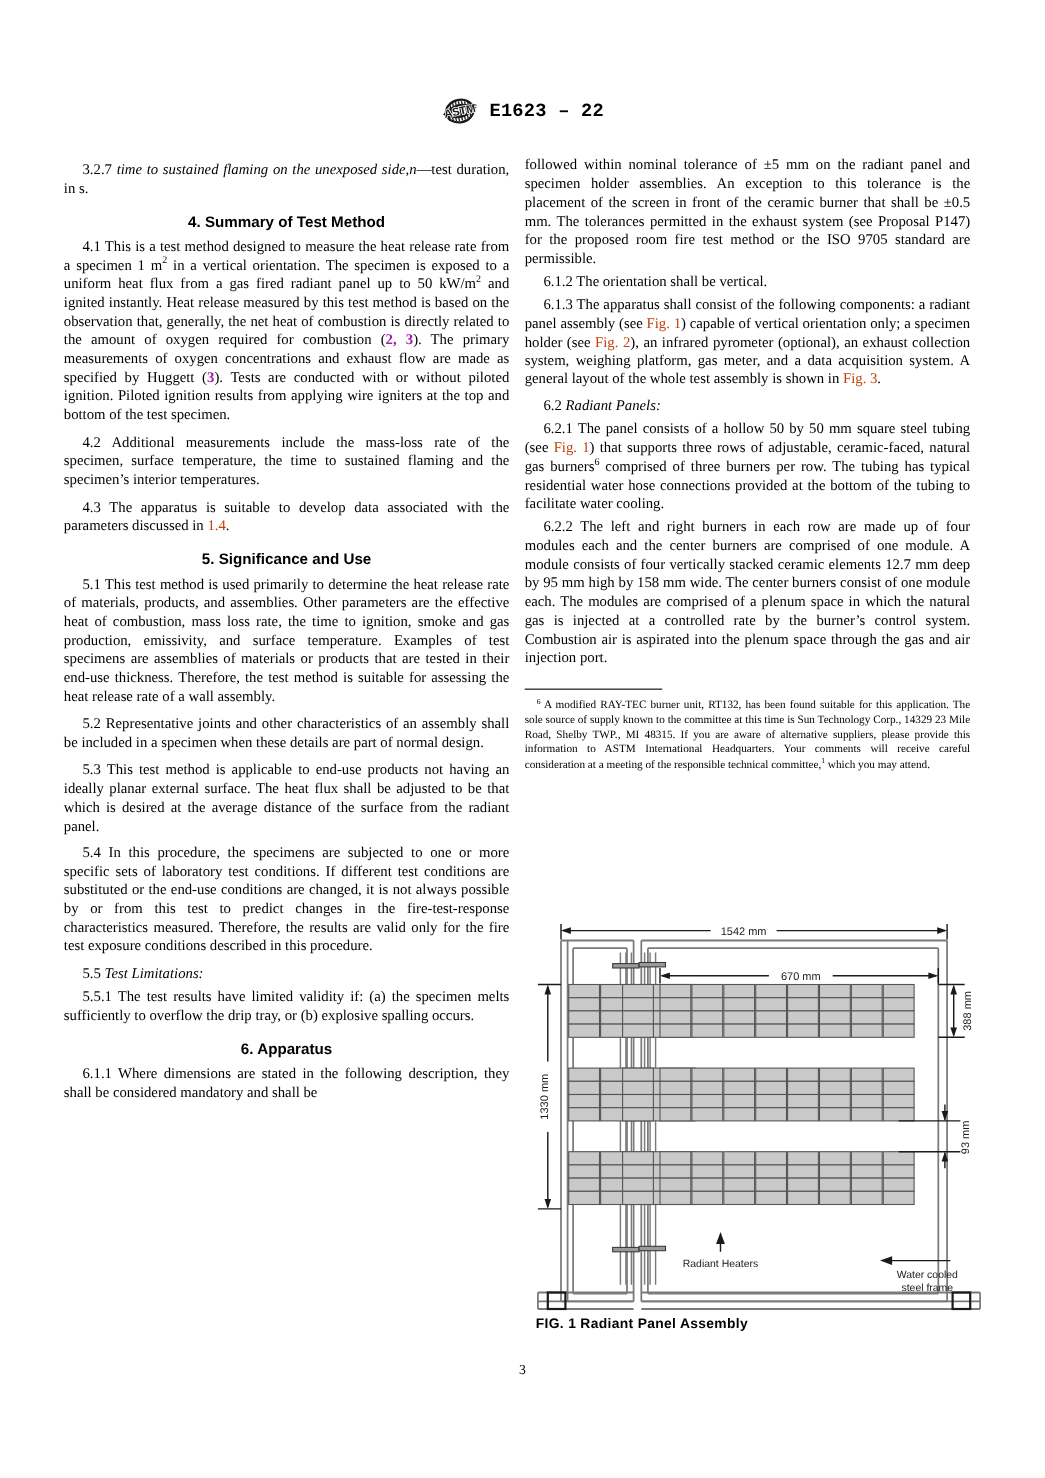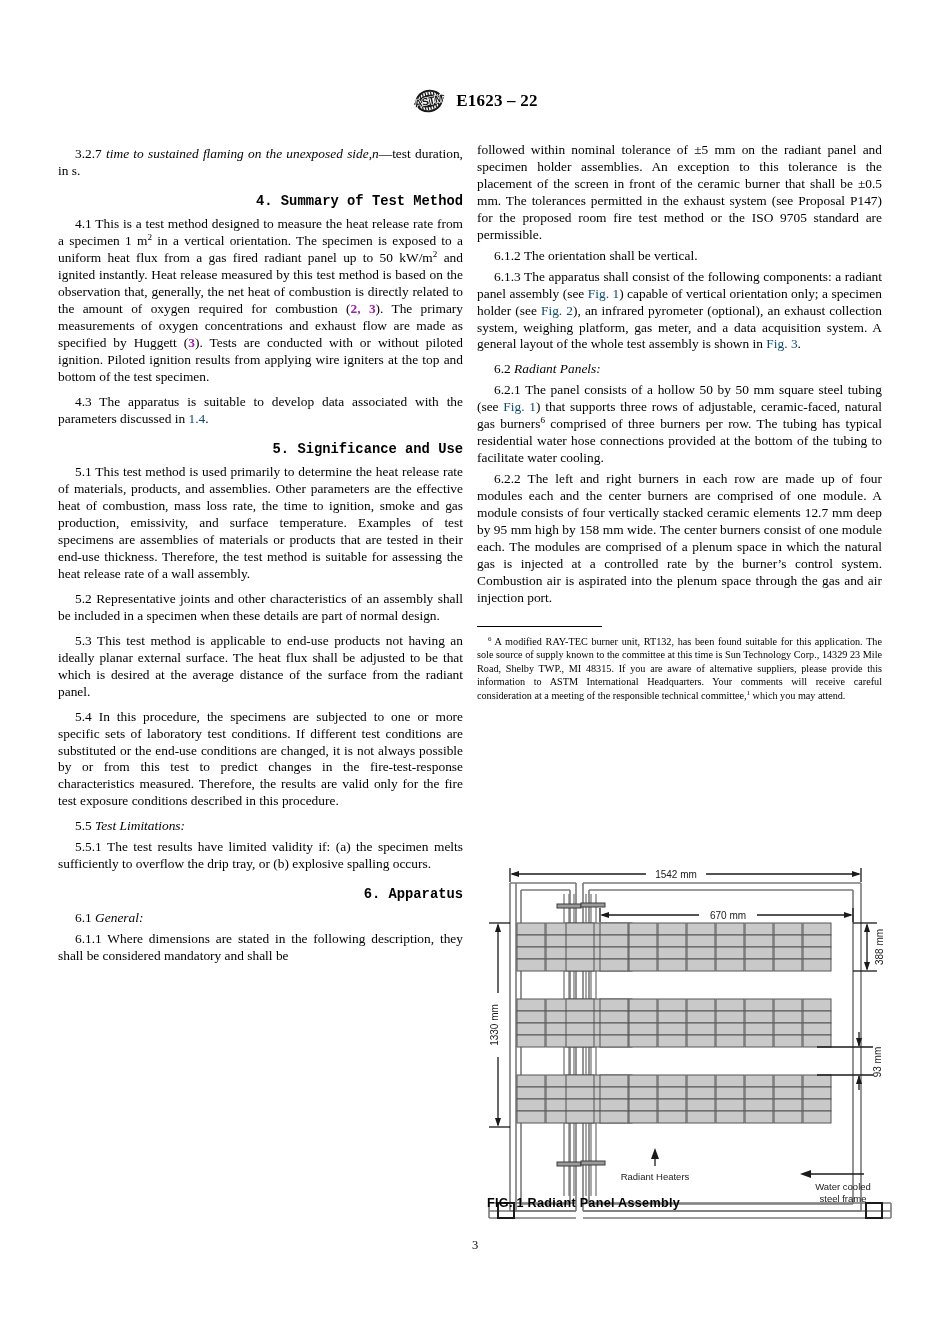--- a/index.html
+++ b/index.html
@@ -32,21 +32,21 @@
     justify-content: center;
     align-items: center;
     gap: 10px;
   }
   .astm-logo {
     width: 34px;
     height: 34px;
     display: block;
   }
   .header-title {
-    font-family: Liberation Serif, serif;
+    font-family: Liberation Mono, monospace;
     font-weight: bold;
     font-size: 17px;
     letter-spacing: 0.2px;
   }
 
   
   .col {
     position: absolute;
     top: 142px;
     width: 405px;
@@ -59,29 +59,29 @@
   .col-right { left: 477px; }
 
   p {
     margin: 0;
     text-indent: 17px;
   }
   p.para { margin-top: 8px; }
   p.tight { margin-top: 4px; }
 
   h3.section {
-    font-family: Liberation Mono, monospace;
+    font-family: Liberation Sans, sans-serif;
     font-weight: bold;
     font-size: 13.8px;
     margin: 13px 0 6px 0;
     text-indent: 0;
-    text-align: right;
+    text-align: center;
   }
   .ital { font-style: italic; }
-  .ref  { color: #0c4a6e; }
+  .ref  { color: #c2410c; }
   .refb { color: #a21caf; font-weight: bold; }
   sup   { font-size: 0.68em; vertical-align: super; line-height: 0; }
 
   
   .footnote-wrap {
     margin-top: 19px;
   }
   .footnote-rule {
     width: 125px;
     height: 0;
@@ -92,21 +92,21 @@
     font-size: 10.2px;
     line-height: 1.33;
     text-align: justify;
     text-indent: 11px;
   }
 
   
   .figure {
     position: absolute;
     left: 487px;
-    top: 866px;
+    top: 838px;
     width: 408px;
     height: 420px;
   }
   .figure svg { display: block; }
   .fig-caption {
     position: absolute;
     left: 487px;
     top: 1196px;
     width: 408px;
     text-align: left;
@@ -157,37 +157,37 @@
   </div>
 
   <div class="col col-left">
 
     <p class="tight"><span>3.2.7</span> <span class="ital">time to sustained flaming on the unexposed side,</span><span class="ital">n</span><span>—test duration, in s.</span></p>
 
     <h3 class="section">4.  Summary of Test Method</h3>
 
     <p class="tight"><span>4.1  This is a test method designed to measure the heat release rate from a specimen 1 m</span><sup>2</sup><span> in a vertical orientation. The specimen is exposed to a uniform heat flux from a gas fired radiant panel up to 50 kW/m</span><sup>2</sup><span> and ignited instantly. Heat release measured by this test method is based on the observation that, generally, the net heat of combustion is directly related to the amount of oxygen required for combustion (</span><span class="refb">2, 3</span><span>). The primary measurements of oxygen concentrations and exhaust flow are made as specified by Huggett (</span><span class="refb">3</span><span>). Tests are conducted with or without piloted ignition. Piloted ignition results from applying wire igniters at the top and bottom of the test specimen.</span></p>
 
+    <p class="para">4.2  Additional measurements include the mass-loss rate of the specimen, surface temperature, the time to sustained flaming and the specimen’s interior temperatures.</p>
 
     <p class="para"><span>4.3  The apparatus is suitable to develop data associated with the parameters discussed in </span><span class="ref">1.4</span><span>.</span></p>
 
     <h3 class="section">5.  Significance and Use</h3>
 
     <p class="tight">5.1  This test method is used primarily to determine the heat release rate of materials, products, and assemblies. Other parameters are the effective heat of combustion, mass loss rate, the time to ignition, smoke and gas production, emissivity, and surface temperature. Examples of test specimens are assemblies of materials or products that are tested in their end-use thickness. Therefore, the test method is suitable for assessing the heat release rate of a wall assembly.</p>
     <p class="para">5.2 Representative joints and other characteristics of an assembly shall be included in a specimen when these details are part of normal design.</p>
     <p class="para">5.3  This test method is applicable to end-use products not having an ideally planar external surface. The heat flux shall be adjusted to be that which is desired at the average distance of the surface from the radiant panel.</p>
     <p class="para">5.4  In this procedure, the specimens are subjected to one or more specific sets of laboratory test conditions. If different test conditions are substituted or the end-use conditions are changed, it is not always possible by or from this test to predict changes in the fire-test-response characteristics measured. Therefore, the results are valid only for the fire test exposure conditions described in this procedure.</p>
 
     <p class="para"><span>5.5</span> <span class="ital">Test Limitations:</span></p>
 
     <p class="tight">5.5.1  The test results have limited validity if: (a) the specimen melts sufficiently to overflow the drip tray, or (b) explosive spalling occurs.</p>
 
     <h3 class="section">6.  Apparatus</h3>
 
-    <p class="tight"><span>6.1</span> <span class="ital">General:</span></p>
 
     <p class="tight">6.1.1  Where dimensions are stated in the following description, they shall be considered mandatory and shall be</p>
   </div>
 
   <div class="col col-right">
 
     <p style="text-indent:0">followed within nominal tolerance of ±5 mm on the radiant panel and specimen holder assemblies. An exception to this tolerance is the placement of the screen in front of the ceramic burner that shall be ±0.5 mm. The tolerances permitted in the exhaust system (see Proposal P147) for the proposed room fire test method or the ISO 9705 standard are permissible.</p>
 
     <p class="tight">6.1.2  The orientation shall be vertical.</p>
 

